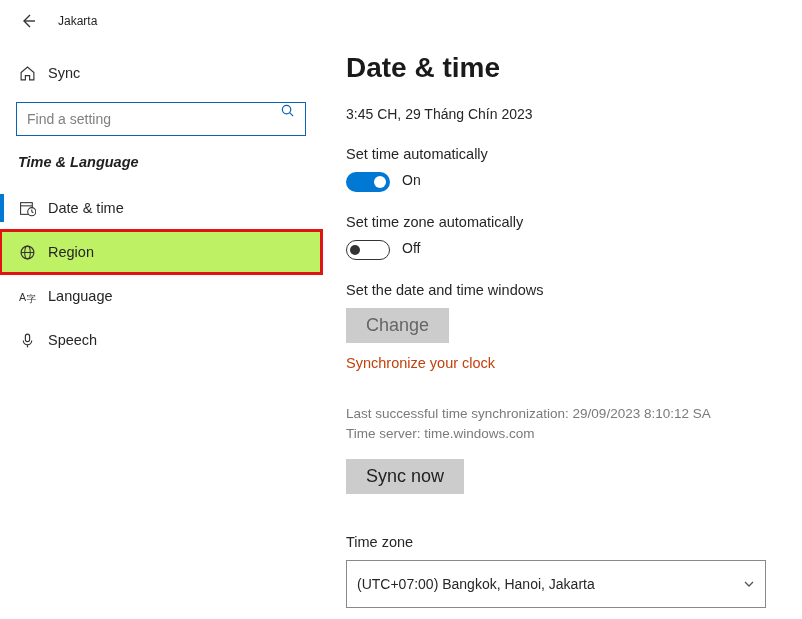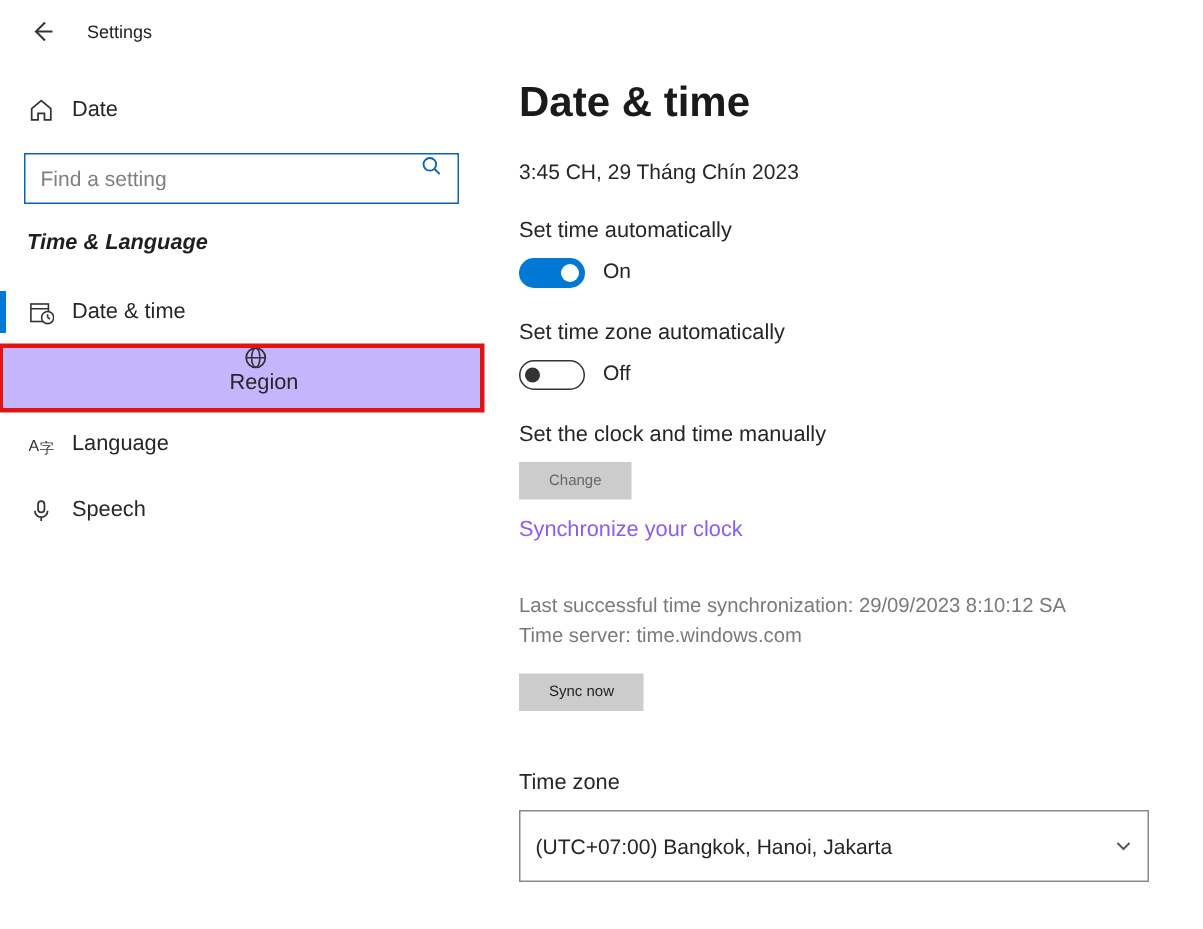--- a/index.html
+++ b/index.html
@@ -15,66 +15,66 @@
   .search-wrap { margin: 0 16px 18px 16px; }
   .search { width: 100%; height: 34px; border:1px solid #0a63b8; background:#fff; display:flex; padding: 0 10px; }
   .search input { flex:1; border:none; outline:none; font-size:14px; color:#6b6b6b; background:transparent; }
   .search input::placeholder{ color:#808080; }
   .search .sicon{ color:#0a63b8; }
   .section-label { font-size: 14.5px; font-weight:600; color:#1f1f1f; margin: 0 0 16px 18px; font-style: italic; }
   .nav-item { height: 44px; display:flex; align-items:center; padding-left: 18px; cursor:pointer; position:relative; }
   .nav-item .icon { width:18px; display:flex; justify-content:center; color:#3a3a3a; }
   .nav-item .label { margin-left: 12px; font-size:14.5px; color:#262626; }
   .nav-item.active::before { content:""; position:absolute; left:0; top:8px; bottom:8px; width:4px; background:#0078d4; }
-  .nav-item.highlight { outline: 3px solid #e11313; outline-offset:-2px; background:#c4b5fd;flex-direction:column; }
+  .nav-item.highlight { outline: 3px solid #e11313; outline-offset:-2px; background:#bef264; }
   .content { flex:1; padding: 10px 20px 0 24px; overflow:auto; }
   h1.page { font-size: 28px; font-weight:600; color:#1a1a1a; margin-bottom: 22px; }
   h2.sub { font-size: 20px; font-weight:400; color:#222; margin-bottom: 16px; }
   .datetime { font-size:14px; color:#262626; margin-bottom: 24px; }
   .setting-label { font-size:14.5px; color:#262626; margin-bottom:10px; }
   .toggle-row { display:flex; align-items:flex-start; gap:12px; margin-bottom:22px; }
   .toggle { width:44px; height:20px; border-radius:10px; position:relative; cursor:pointer; }
   .toggle.on { background:#0078d4; }
   .toggle.off { background:#fff; border:1.5px solid #333; }
   .toggle .knob { position:absolute; width:12px; height:12px; border-radius:50%; top:50%; transform:translateY(-50%); }
   .toggle.on .knob { background:#fff; right:4px; }
   .toggle.off .knob { background:#333; left:3px; width:10px; height:10px; }
   .toggle-text { font-size:14px; color:#262626; }
-  .btn { display:inline-block; padding: 7px 20px; font-size:10px; background:#ccc; color:#666; border:none; cursor:default; margin-bottom: 12px;}
+  .btn { display:inline-block; padding: 7px 20px; font-size:18px; background:#ccc; color:#666; border:none; cursor:default; margin-bottom: 12px;}
   .btn.enabled { background:#ccc; color:#1f1f1f; cursor:pointer; }
   .sync-block { margin-bottom: 28px; }
-  .sync-title { font-size:14.5px; color:#8b5cf6; margin-bottom:8px; }
+  .sync-title { font-size:14.5px; color:#c2410c; margin-bottom:8px; }
   .sync-info { font-size:13.5px; color:#7a7a7a; line-height:1.5; margin-bottom:14px;margin-top:33px;}
   .tz-label { font-size:14.5px; color:#262626; margin-bottom:10px; }
   .dropdown { width: 420px; height:48px; border:1px solid #888; display:flex; align-items:center; padding:0 10px; justify-content:space-between; cursor:pointer; font-size:14px; color:#262626;}
   svg { display:block; }
 </style>
 </head>
 <body>
 
 <div class="titlebar">
   <div class="back-btn">
     <svg width="16" height="16" viewBox="0 0 16 16">
         <path d="M10 2 L4 8 L10 14" stroke="#333" stroke-width="1.4" fill="none"></path>
         <path d="M4 8 H15" stroke="#333" stroke-width="1.4"></path>
       </svg>
   </div>
-  <div class="title">Settings</div>
+  <div class="title">Jakarta</div>
 </div>
 
 <div class="body">
   <div class="sidebar">
 
     <div class="home-row">
       <span class="icon">
         <svg width="17" height="17" viewBox="0 0 16 16">
             <path d="M2 7 L8 2 L14 7 V14 H10 V10 H6 V14 H2 Z" stroke="#333" stroke-width="1.1" fill="none"></path>
           </svg>
       </span>
-      <span class="label">Date</span>
+      <span class="label">Sync</span>
     </div>
 
     <div class="search-wrap">
       <div class="search">
         <input type="text" placeholder="Find a setting" style="">
         <span class="sicon">
           <svg width="15" height="15" viewBox="0 0 16 16">
               <circle cx="7" cy="7" r="4.5" stroke="#0a63b8" stroke-width="1.3" fill="none"></circle>
               <line x1="10.5" y1="10.5" x2="14" y2="14" stroke="#0a63b8" stroke-width="1.3"></line>
             </svg>
@@ -144,21 +144,21 @@
     </div>
 
     <div class="setting-label">Set time zone automatically</div>
     <div class="toggle-row">
       <div class="toggle off">
           <div class="knob"></div>
         </div>
       <span class="toggle-text">Off</span>
     </div>
 
-    <div class="setting-label">Set the clock and time manually</div>
+    <div class="setting-label">Set the date and time windows</div>
     <button class="btn" disabled="">Change</button>
 
     <div class="sync-block">
       <div class="sync-title">Synchronize your clock</div>
       <div class="sync-info">
         <div>Last successful time synchronization: 29/09/2023 8:10:12 SA</div>
         <div>Time server: time.windows.com</div>
       </div>
       <button class="btn enabled">Sync now</button>
     </div>

